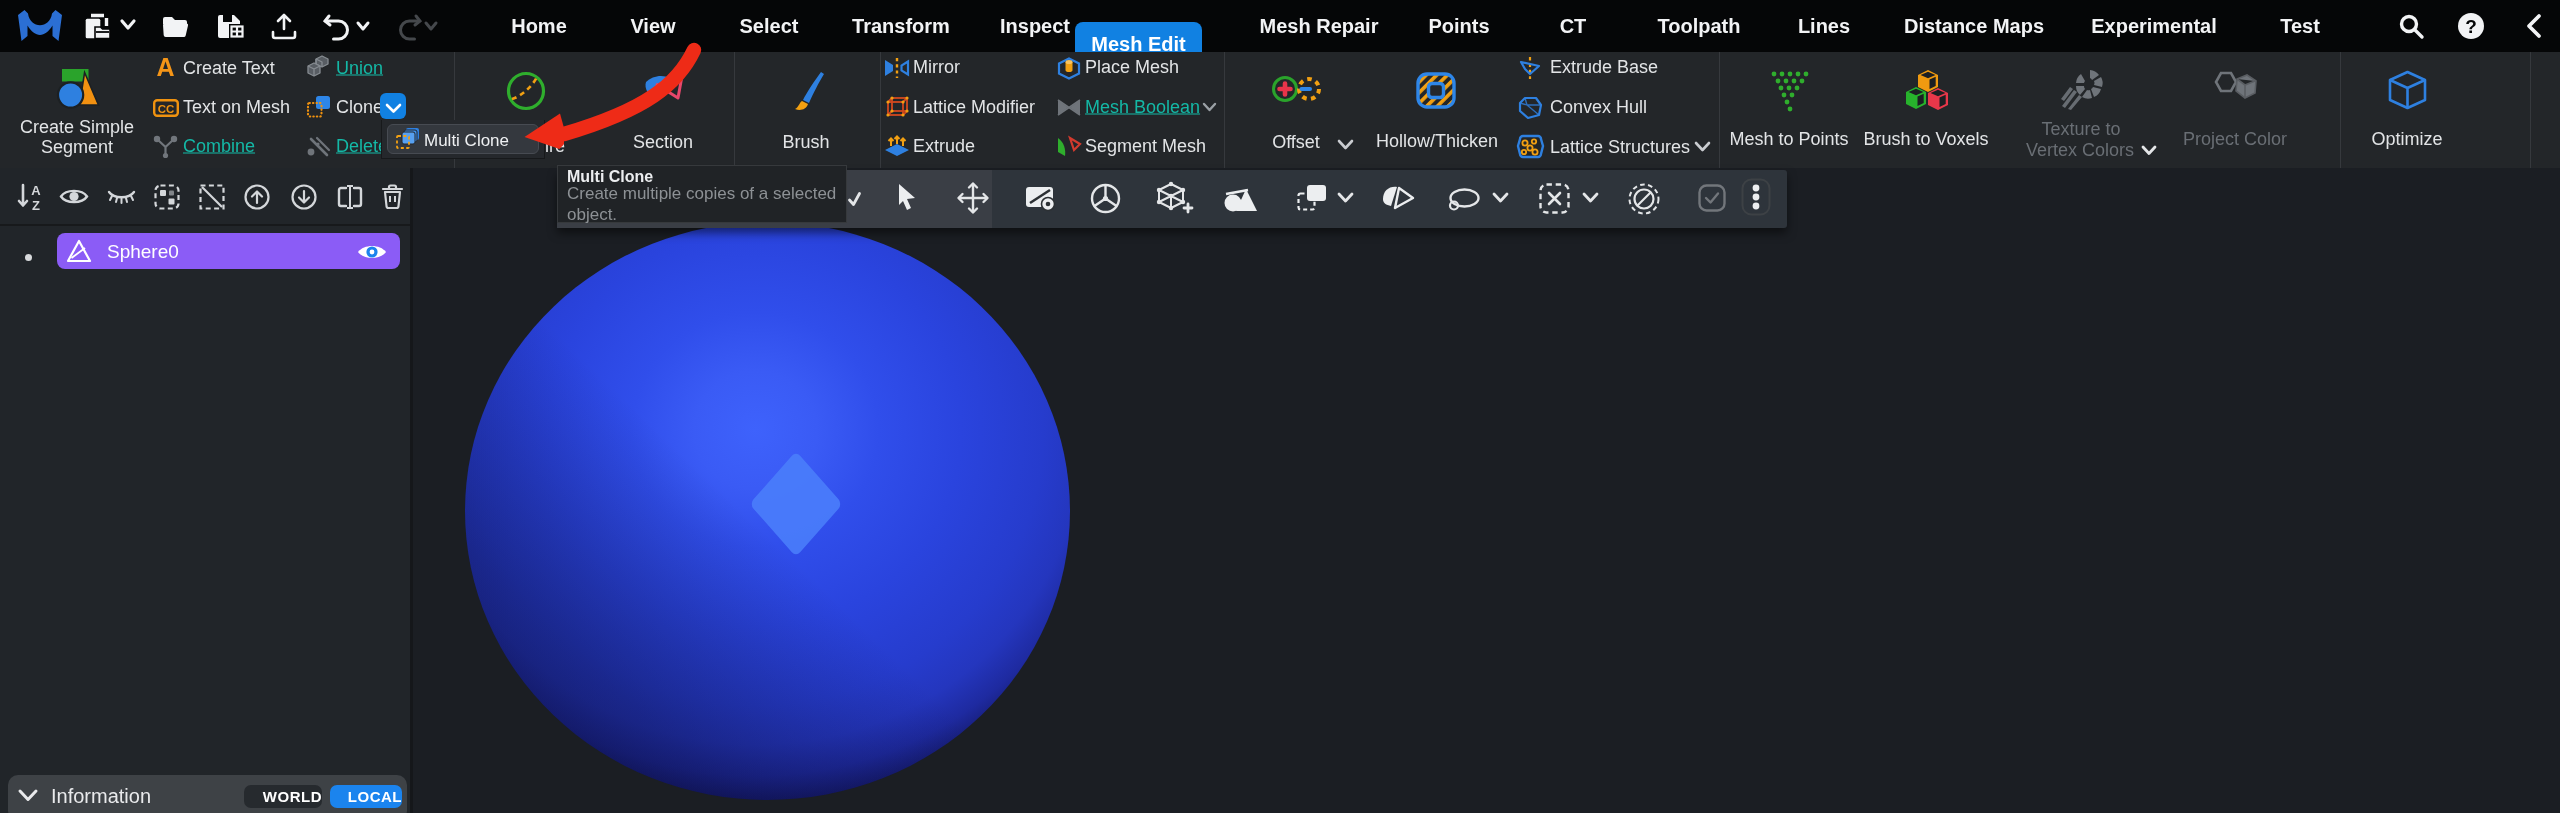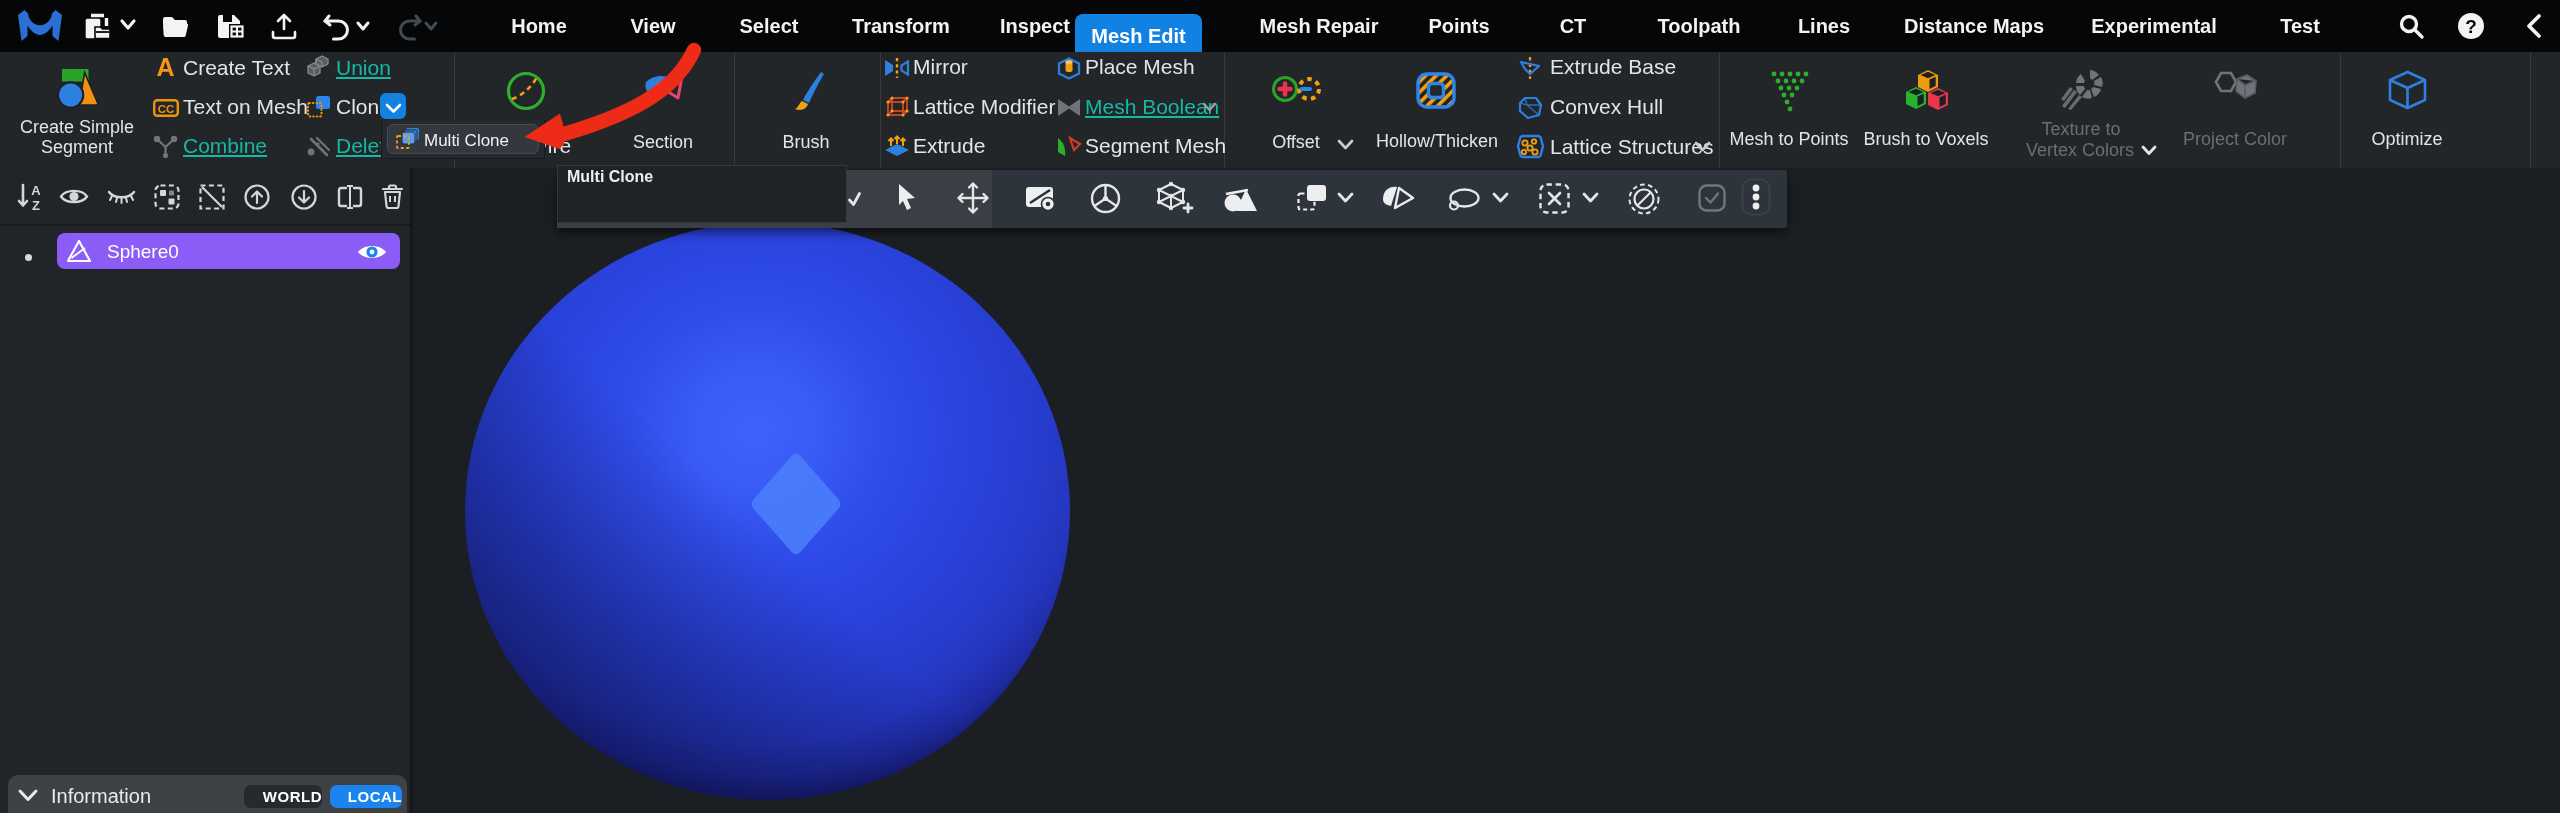--- a/index.html
+++ b/index.html
@@ -2,27 +2,27 @@
 <html><head>
 <meta charset="utf-8">
 <style>
 * { margin:0; padding:0; box-sizing:border-box; }
 html,body { width:2560px; height:813px; overflow:hidden; background:#1b1e23;
   font-family:"Liberation Sans", sans-serif; }
 svg { position:absolute; overflow:visible; }
 #topbar { position:absolute; left:0; top:0; width:2560px; height:52px; background:#050607; }
 .menu { position:absolute; top:0; height:52px; line-height:52px; color:#f2f3f5;
   font-size:20px; font-weight:700; transform:translateX(-50%); white-space:nowrap; letter-spacing:0px;margin-left:28px; }
-#meshedit-tab { position:absolute; left:1075px; top:14px; width:127px; height:38px;
+#meshedit-tab { position:absolute; left:1075px; top:22px; width:127px; height:30px;
   background:#1181e2; border-radius:8px 8px 0 0; }
 #meshedit-tab span { position:absolute; left:50%; top:0; height:46px; line-height:44px;
   transform:translateX(-50%); color:#fff; font-size:20px; font-weight:700; white-space:nowrap; }
 #ribbon { position:absolute; left:0; top:52px; width:2560px; height:116px; background:#232629; }
 .rdiv { position:absolute; top:52px; width:1px; height:116px; background:#36393d; }
-.rlabel { position:absolute; transform:translateY(-50%); color:#e2e4e6; font-size:21px; white-space:nowrap; }
+.rlabel { position:absolute; transform:translateY(-50%); color:#e2e4e6; font-size:18px; white-space:nowrap; }
 .rlabel.grey { color:#14b8a6;text-decoration:underline; }
 .biglabel { position:absolute; transform:translate(-50%,-50%); color:#e2e4e6; font-size:18px;
   white-space:nowrap; text-align:center; }
 .biglabel.grey { color:#696e74; }
 #leftpanel { position:absolute; left:0; top:168px; width:413px; height:645px; background:#212529; }
 #lp-divider { position:absolute; left:0; top:224px; width:413px; height:2px; background:#17191b; }
 #lp-edge { position:absolute; left:410px; top:168px; width:3px; height:645px; background:#15171a; }
 #viewport { position:absolute; left:413px; top:168px; width:2147px; height:645px; background:#1b1e23; }
 #sphere { position:absolute; left:465px; top:222px; width:605px; height:578px; border-radius:50%;
   background:linear-gradient(to bottom left, rgba(8,9,45,0) 52%, rgba(8,9,45,.38) 78%, rgba(8,9,45,.55) 95%),
@@ -539,18 +539,19 @@
       <span class="txt">Multi Clone</span>
     </div>
 <svg class="icon" style="left:395px;top:127px" width="26" height="24" viewBox="0 0 26 24">
   <rect x="11" y="1" width="13" height="12" rx="2" fill="#2e80e0"></rect>
   <rect x="9" y="3" width="13" height="12" rx="2" fill="#3f8fe8" stroke="#24272b" stroke-width="1"></rect>
   <rect x="7" y="5" width="13" height="12" rx="2" fill="#57a0f0" stroke="#24272b" stroke-width="1"></rect>
   <rect x="2" y="9" width="12" height="12" rx="1" fill="none" stroke="#f2a012" stroke-width="1.8" stroke-dasharray="3 2.4"></rect>
 </svg>
 <div id="tooltip">
   <div class="title">Multi Clone</div>
+  <div class="desc">Create multiple copies of a selected<br>object.</div>
 </div>
 <svg class="icon" style="left:500px;top:40px" width="230" height="150" viewBox="0 0 230 150">
   <path d="M194,10 C178,44 146,70 64,94" fill="none" stroke="#ee2b17" stroke-width="14.5" stroke-linecap="round"></path>
   <polygon points="24.5,97 60,73.5 64,88 64,104 59.5,109" fill="#ee2b17"></polygon>
 </svg>
 
 
 </circle></body></html>

